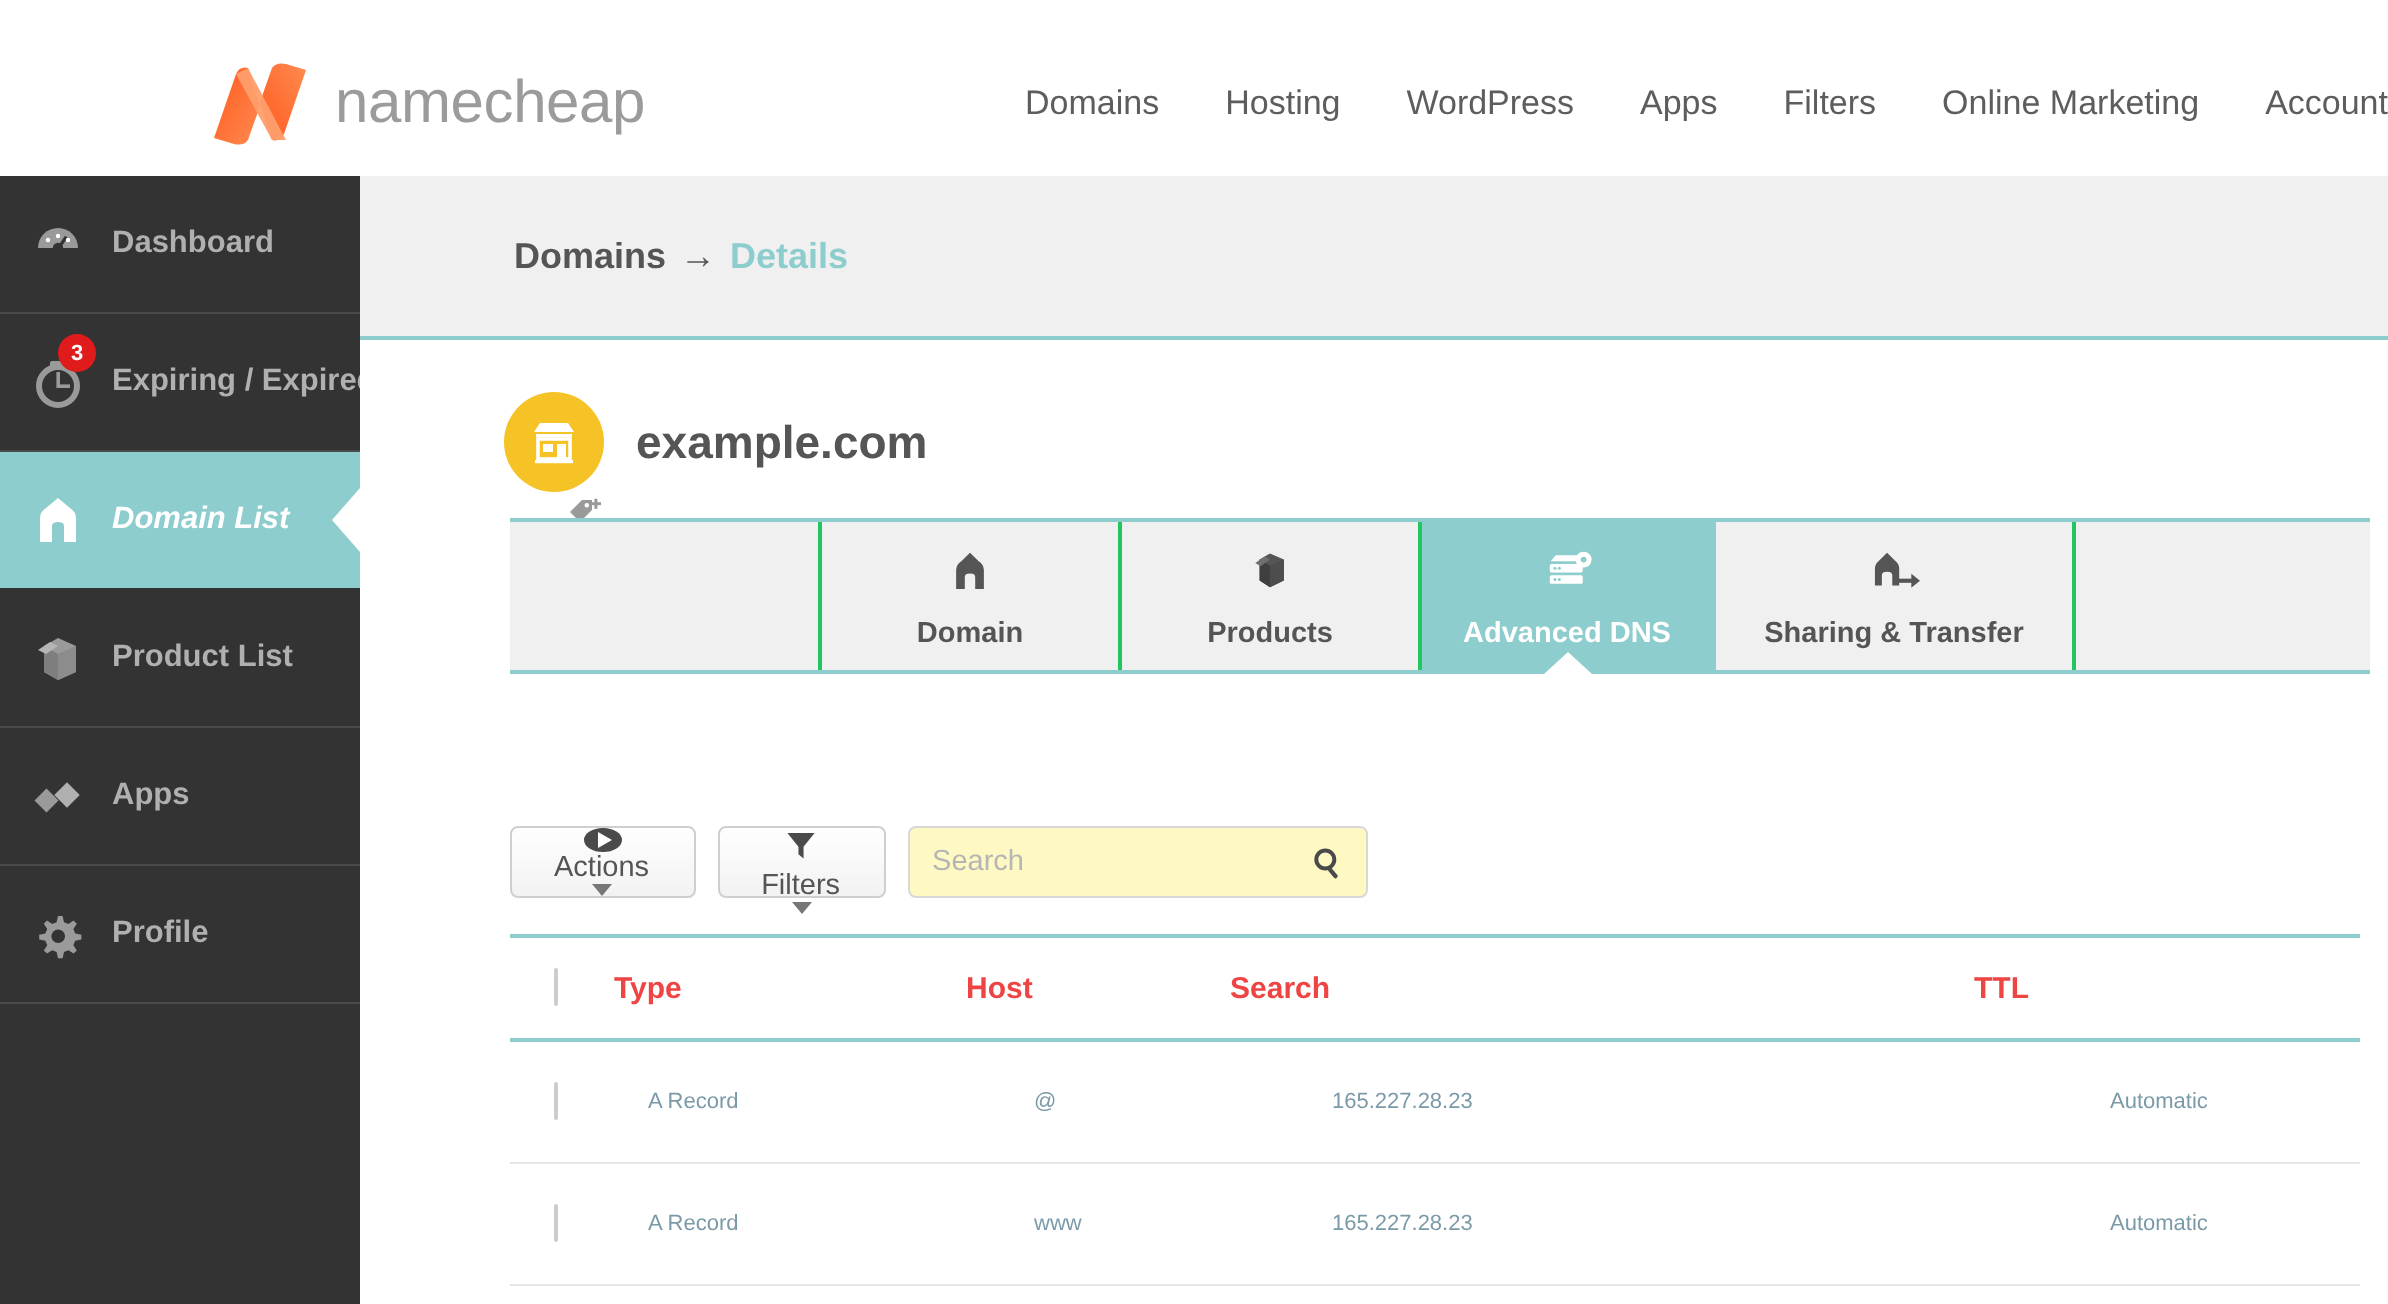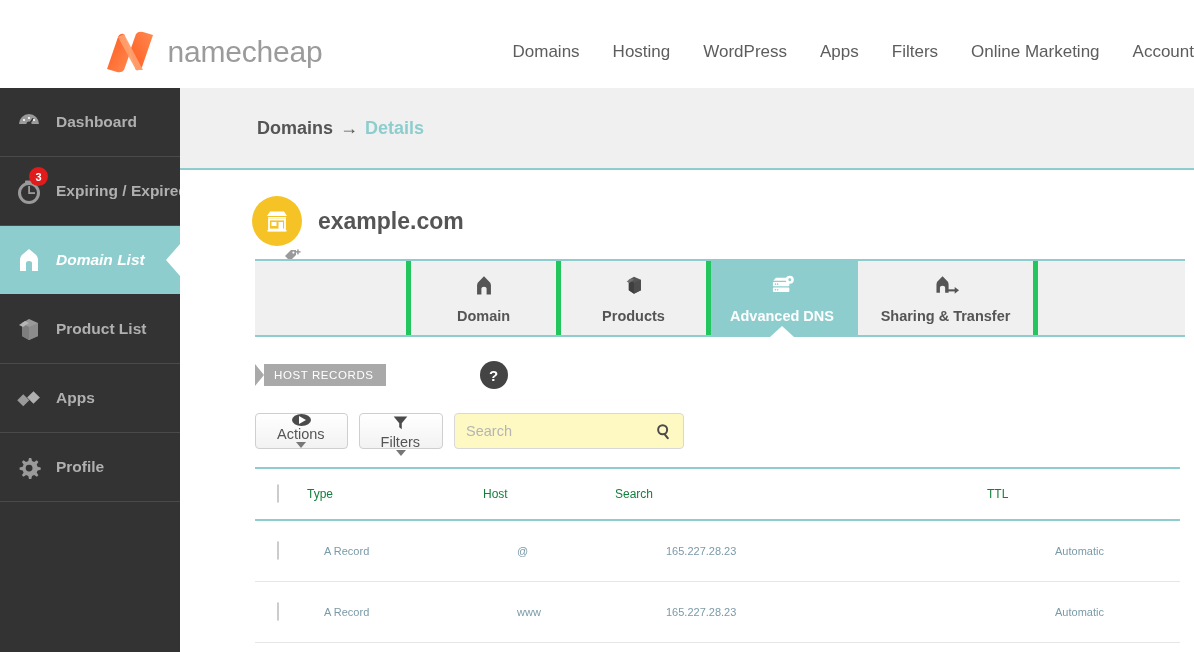--- a/index.html
+++ b/index.html
@@ -115,21 +115,21 @@
     position: absolute; top: 171px; left: 75px;
     width: 930px; height: 78px;
     display: flex;
     border-top: 2px solid #8ecdcd;
     border-bottom: 2px solid #8ecdcd;
     background: #f0f0f0;
   }
   .tab {
     display: flex; flex-direction: column;
     align-items: center; justify-content: center;
-    border-right: 5px solid #22c55e;
+    border-right: 2px solid #22c55e;
     position: relative; cursor: pointer;
   }
   .tab.filler { cursor: default; }
   .tab-label {
     font-size: 14.5px; color: #555555;
     font-weight: bold; margin-top: 6px; white-space: nowrap;
   }
   .tab.active { background: #8ecdcd; border-right-color: #8ecdcd; }
   .tab.active .tab-label { color: #ffffff; }
   .tab-notch {
@@ -227,21 +227,21 @@
     display: flex; align-items: center; height: 61px;
     border-bottom: 1px solid #e6e6e6;
   }
   .c-check { width: 52px; padding-left: 22px; flex: 0 0 52px; }
   .c-type  { width: 176px; flex: 0 0 176px; }
   .c-host  { width: 132px; flex: 0 0 132px; }
   .c-value { width: 372px; flex: 0 0 372px; }
   .c-ttl   { width: 150px; flex: 0 0 150px; }
   .c-del   { flex: 1; display: flex; justify-content: flex-end; padding-right: 14px; }
   .th {
-    font-size: 12px; color: #15803d; font-weight: normal;
+    font-size: 15px; color: #ef4444; font-weight: bold;
   }
   .td { font-size: 11px; color: #7a9aa8; margin-left: 17px; }
   .chk {
     width: 17px; height: 17px;
     border: 1px solid #cccccc; border-radius: 3px;
     background: #fff; cursor: pointer;
   }
   .trash { cursor: pointer; }
 </style>
 </head>
@@ -425,24 +425,20 @@
           <path d="M6 24 L6 14 Q6 11.5 8.5 9.5 L13 5 L17.5 9.5 Q20 11.5 20 14 L20 24 L16 24 L16 18 Q16 16 13 16 Q10 16 10 18 L10 24 Z" fill="#555555"></path>
           <rect x="19" y="20" width="10" height="2.4" fill="#555555"></rect>
           <path d="M27 17.2 L32 21.2 L27 25.2 Z" fill="#555555"></path>
         </svg>
       </span>
       <span class="tab-label">Sharing &amp; Transfer</span>
     </div>
     <div class="tab filler" style="flex:1;border-right:none"></div>
   </div>
 
-  <div class="ribbon-row">
-    <span class="ribbon">HOST RECORDS</span>
-    <span class="help-btn">?</span>
-  </div>
 
   <div class="toolbar">
     <div class="btn">
       <span class="play-circle">
           <span class="play-tri"></span>
         </span>
       <span class="b-label">Actions</span>
       <span class="caret"></span>
     </div>
     <div class="btn">

